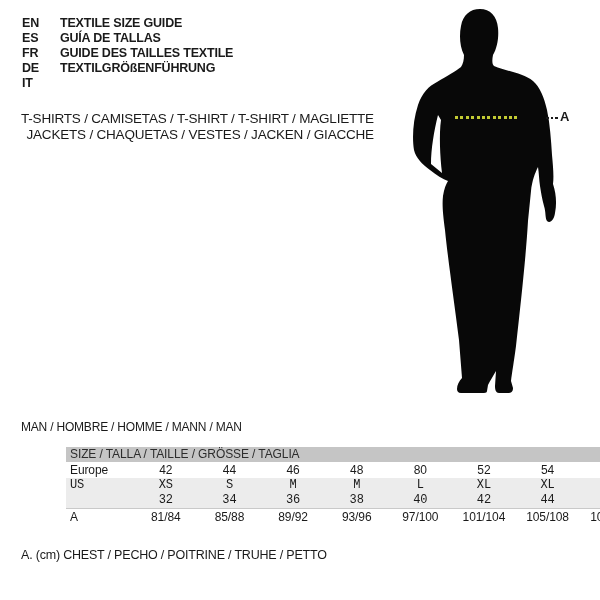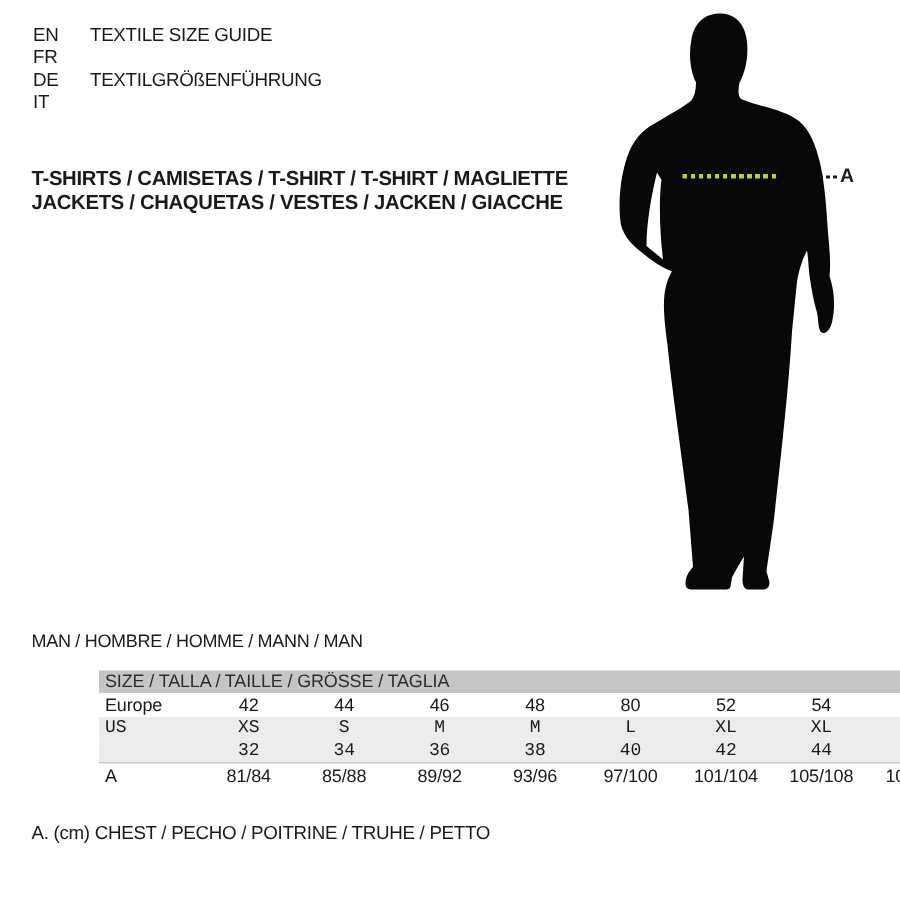--- a/index.html
+++ b/index.html
@@ -11,24 +11,24 @@
   }
   html,body{margin:0;padding:0;}
   body{
     width:600px;height:600px;position:relative;background:#ffffff;
     font-family:"Liberation Sans","DejaVu Sans",sans-serif;
     color:var(--ink);overflow:hidden;
   }
   .abs{position:absolute;}
   
   .lang-list{left:22px;top:16px;}
-  .lang-row{display:flex;height:15px;line-height:15px;font-size:12.5px;font-weight:normal;letter-spacing:-0.2px;}
+  .lang-row{display:flex;height:15px;line-height:15px;font-size:12.5px;font-weight:bold;letter-spacing:-0.2px;}
   .lang-code{width:38px;}
   
-  .categories{left:21px;top:111px;font-size:13.5px;font-weight:bold;letter-spacing:-0.2px;}
+  .categories{left:21px;top:111px;font-size:13.5px;font-weight:normal;letter-spacing:-0.2px;text-align:right;}
   .categories div{height:16px;line-height:16px;}
   
   .figure-svg{left:405px;top:0px;width:175px;height:400px;}
   .figure-svg path.body{fill:var(--silhouette-color);}
   .figure-svg path.cut{fill:#ffffff;}
   .measure-line{top:116px;height:3px;}
   .measure-line.chest{left:455px;width:63px;
     background:repeating-linear-gradient(90deg,var(--dash-color) 0 3px,transparent 3px 5.4px);}
   .measure-line.lead{left:546px;top:117px;width:13px;height:2px;
     background:repeating-linear-gradient(90deg,var(--ink) 0 2.5px,transparent 2.5px 4.6px);}
@@ -49,21 +49,26 @@
 </style>
 </head>
 <body>
 
 <div class="abs lang-list">
   <div class="lang-row">
     <span class="lang-code">EN</span>
     <span class="lang-label">TEXTILE SIZE GUIDE</span>
   </div>
   <div class="lang-row">
+    <span class="lang-code">ES</span>
+    <span class="lang-label">GUÍA DE TALLAS</span>
+  </div>
+  <div class="lang-row">
     <span class="lang-code">FR</span>
+    <span class="lang-label">GUIDE DES TAILLES TEXTILE</span>
   </div>
   <div class="lang-row">
     <span class="lang-code">DE</span>
     <span class="lang-label">TEXTILGRÖßENFÜHRUNG</span>
   </div>
   <div class="lang-row">
     <span class="lang-code">IT</span>
   </div>
 </div>
 

